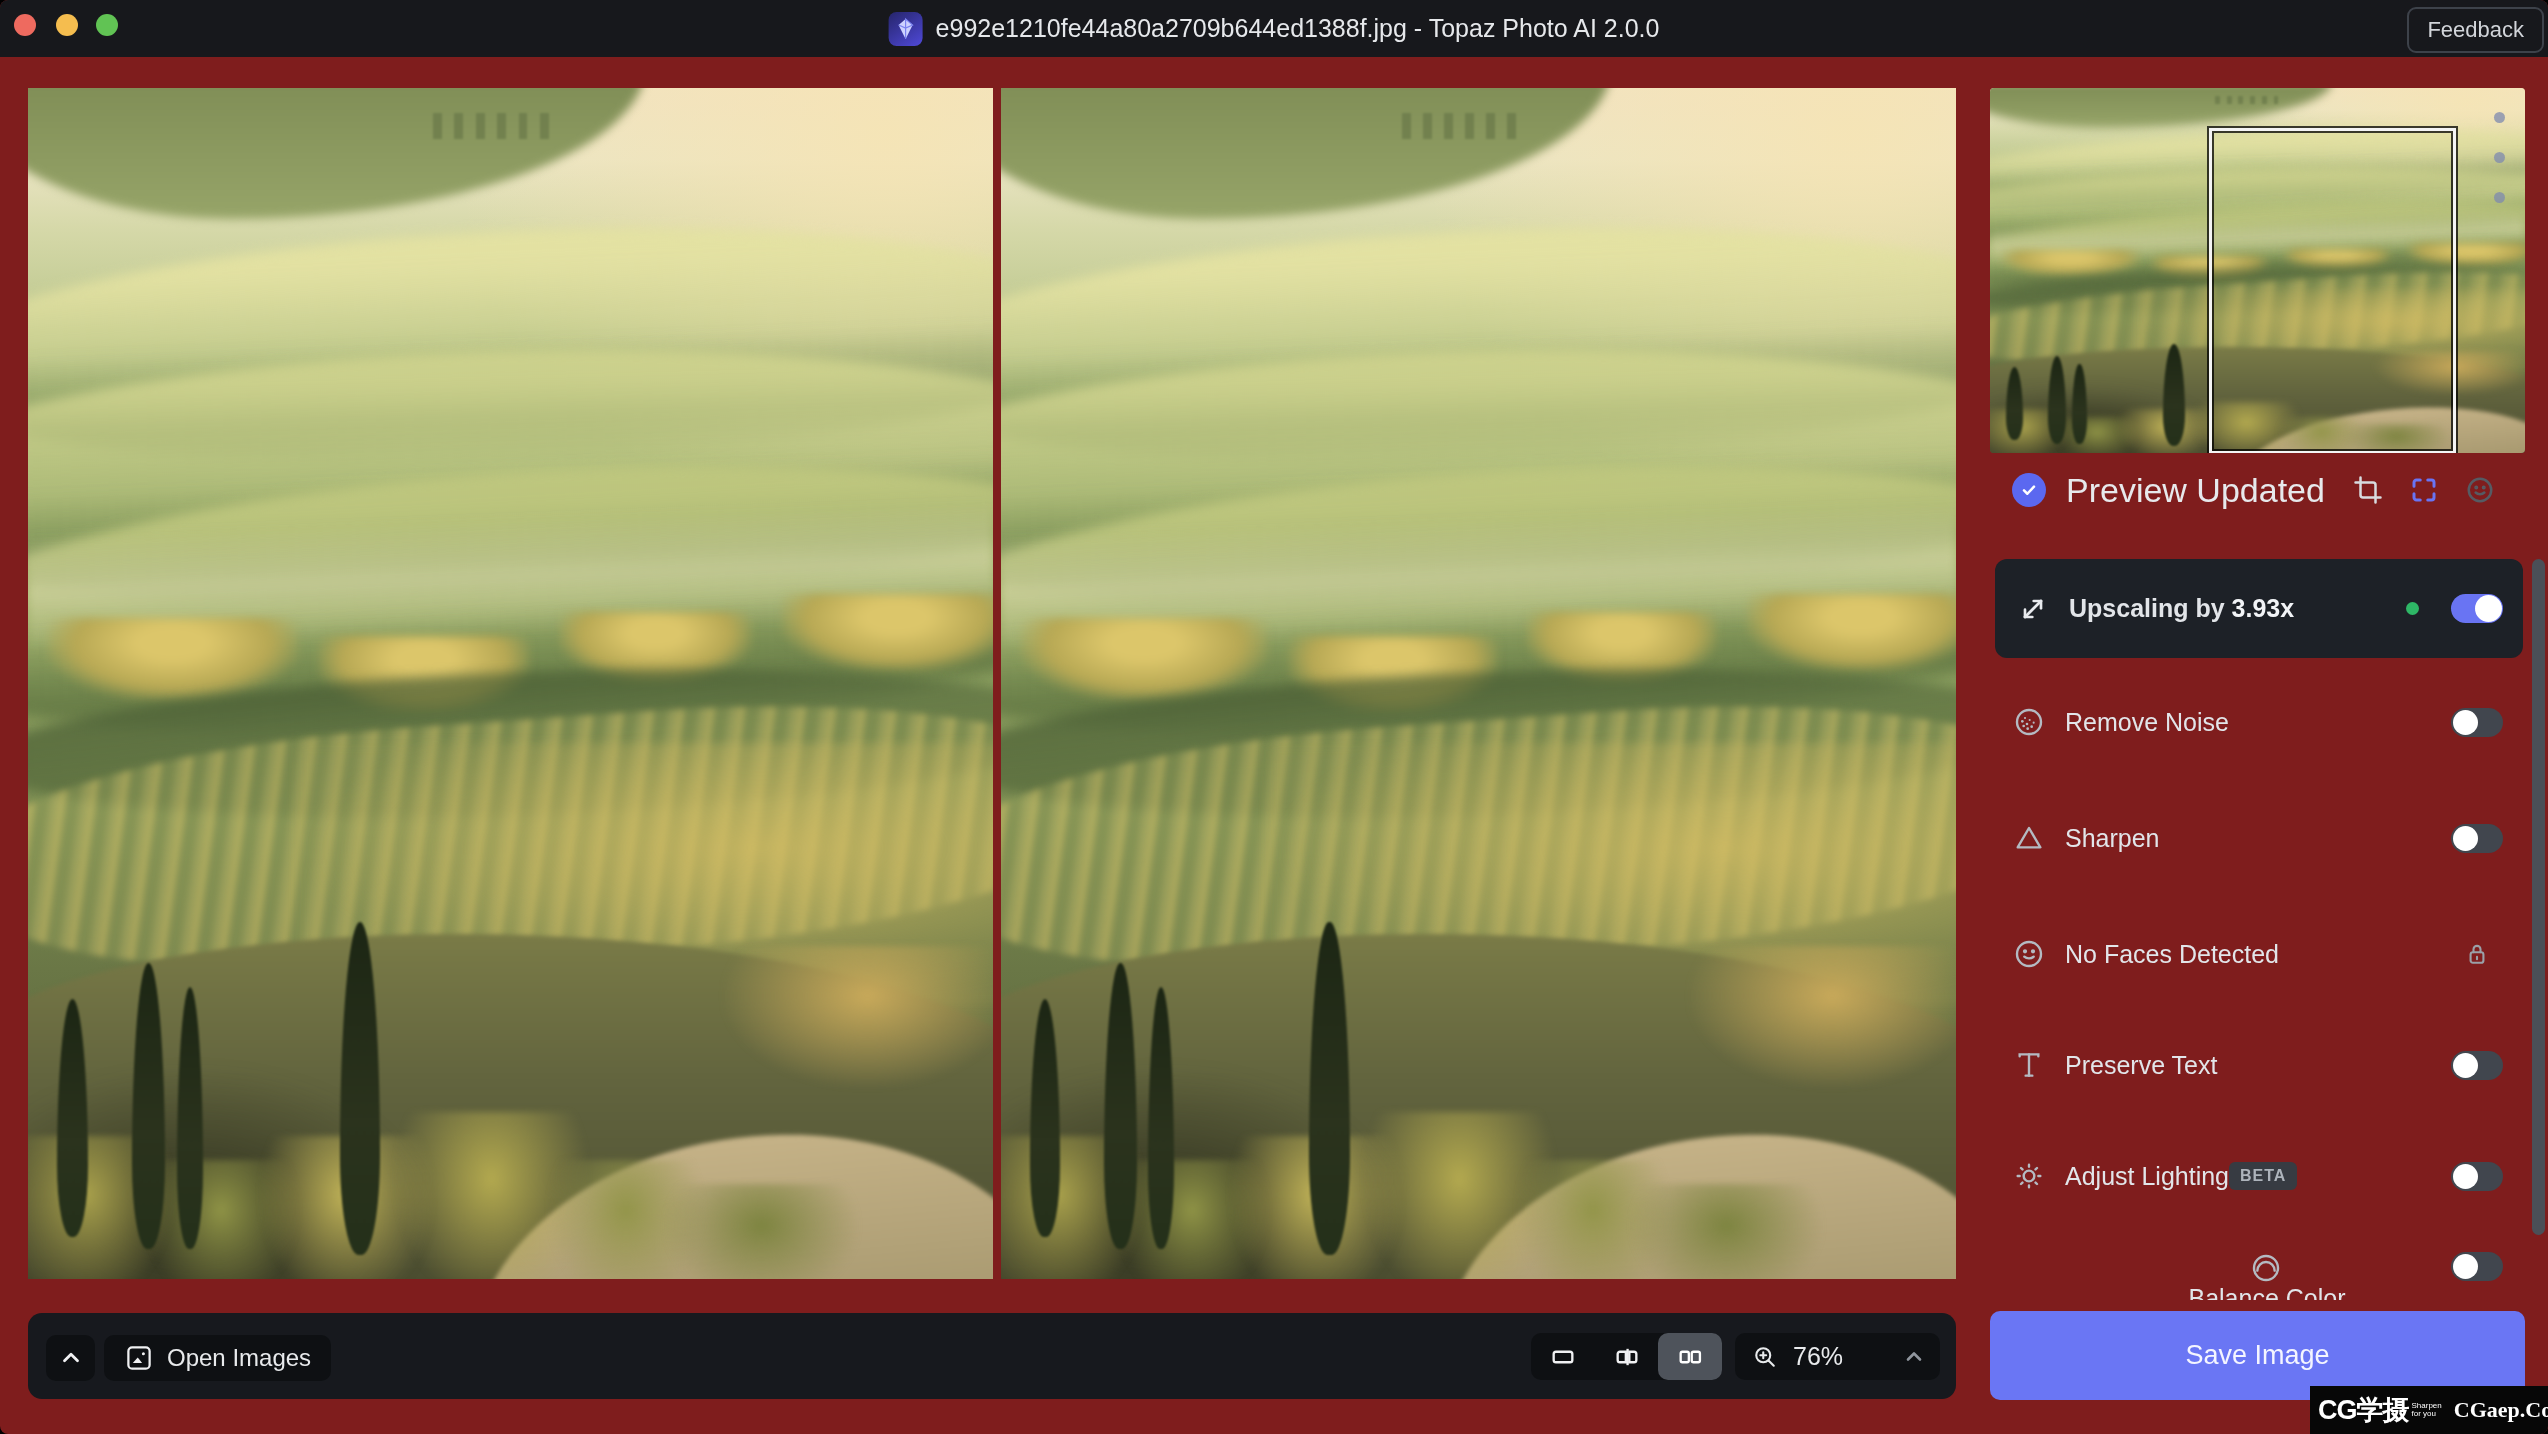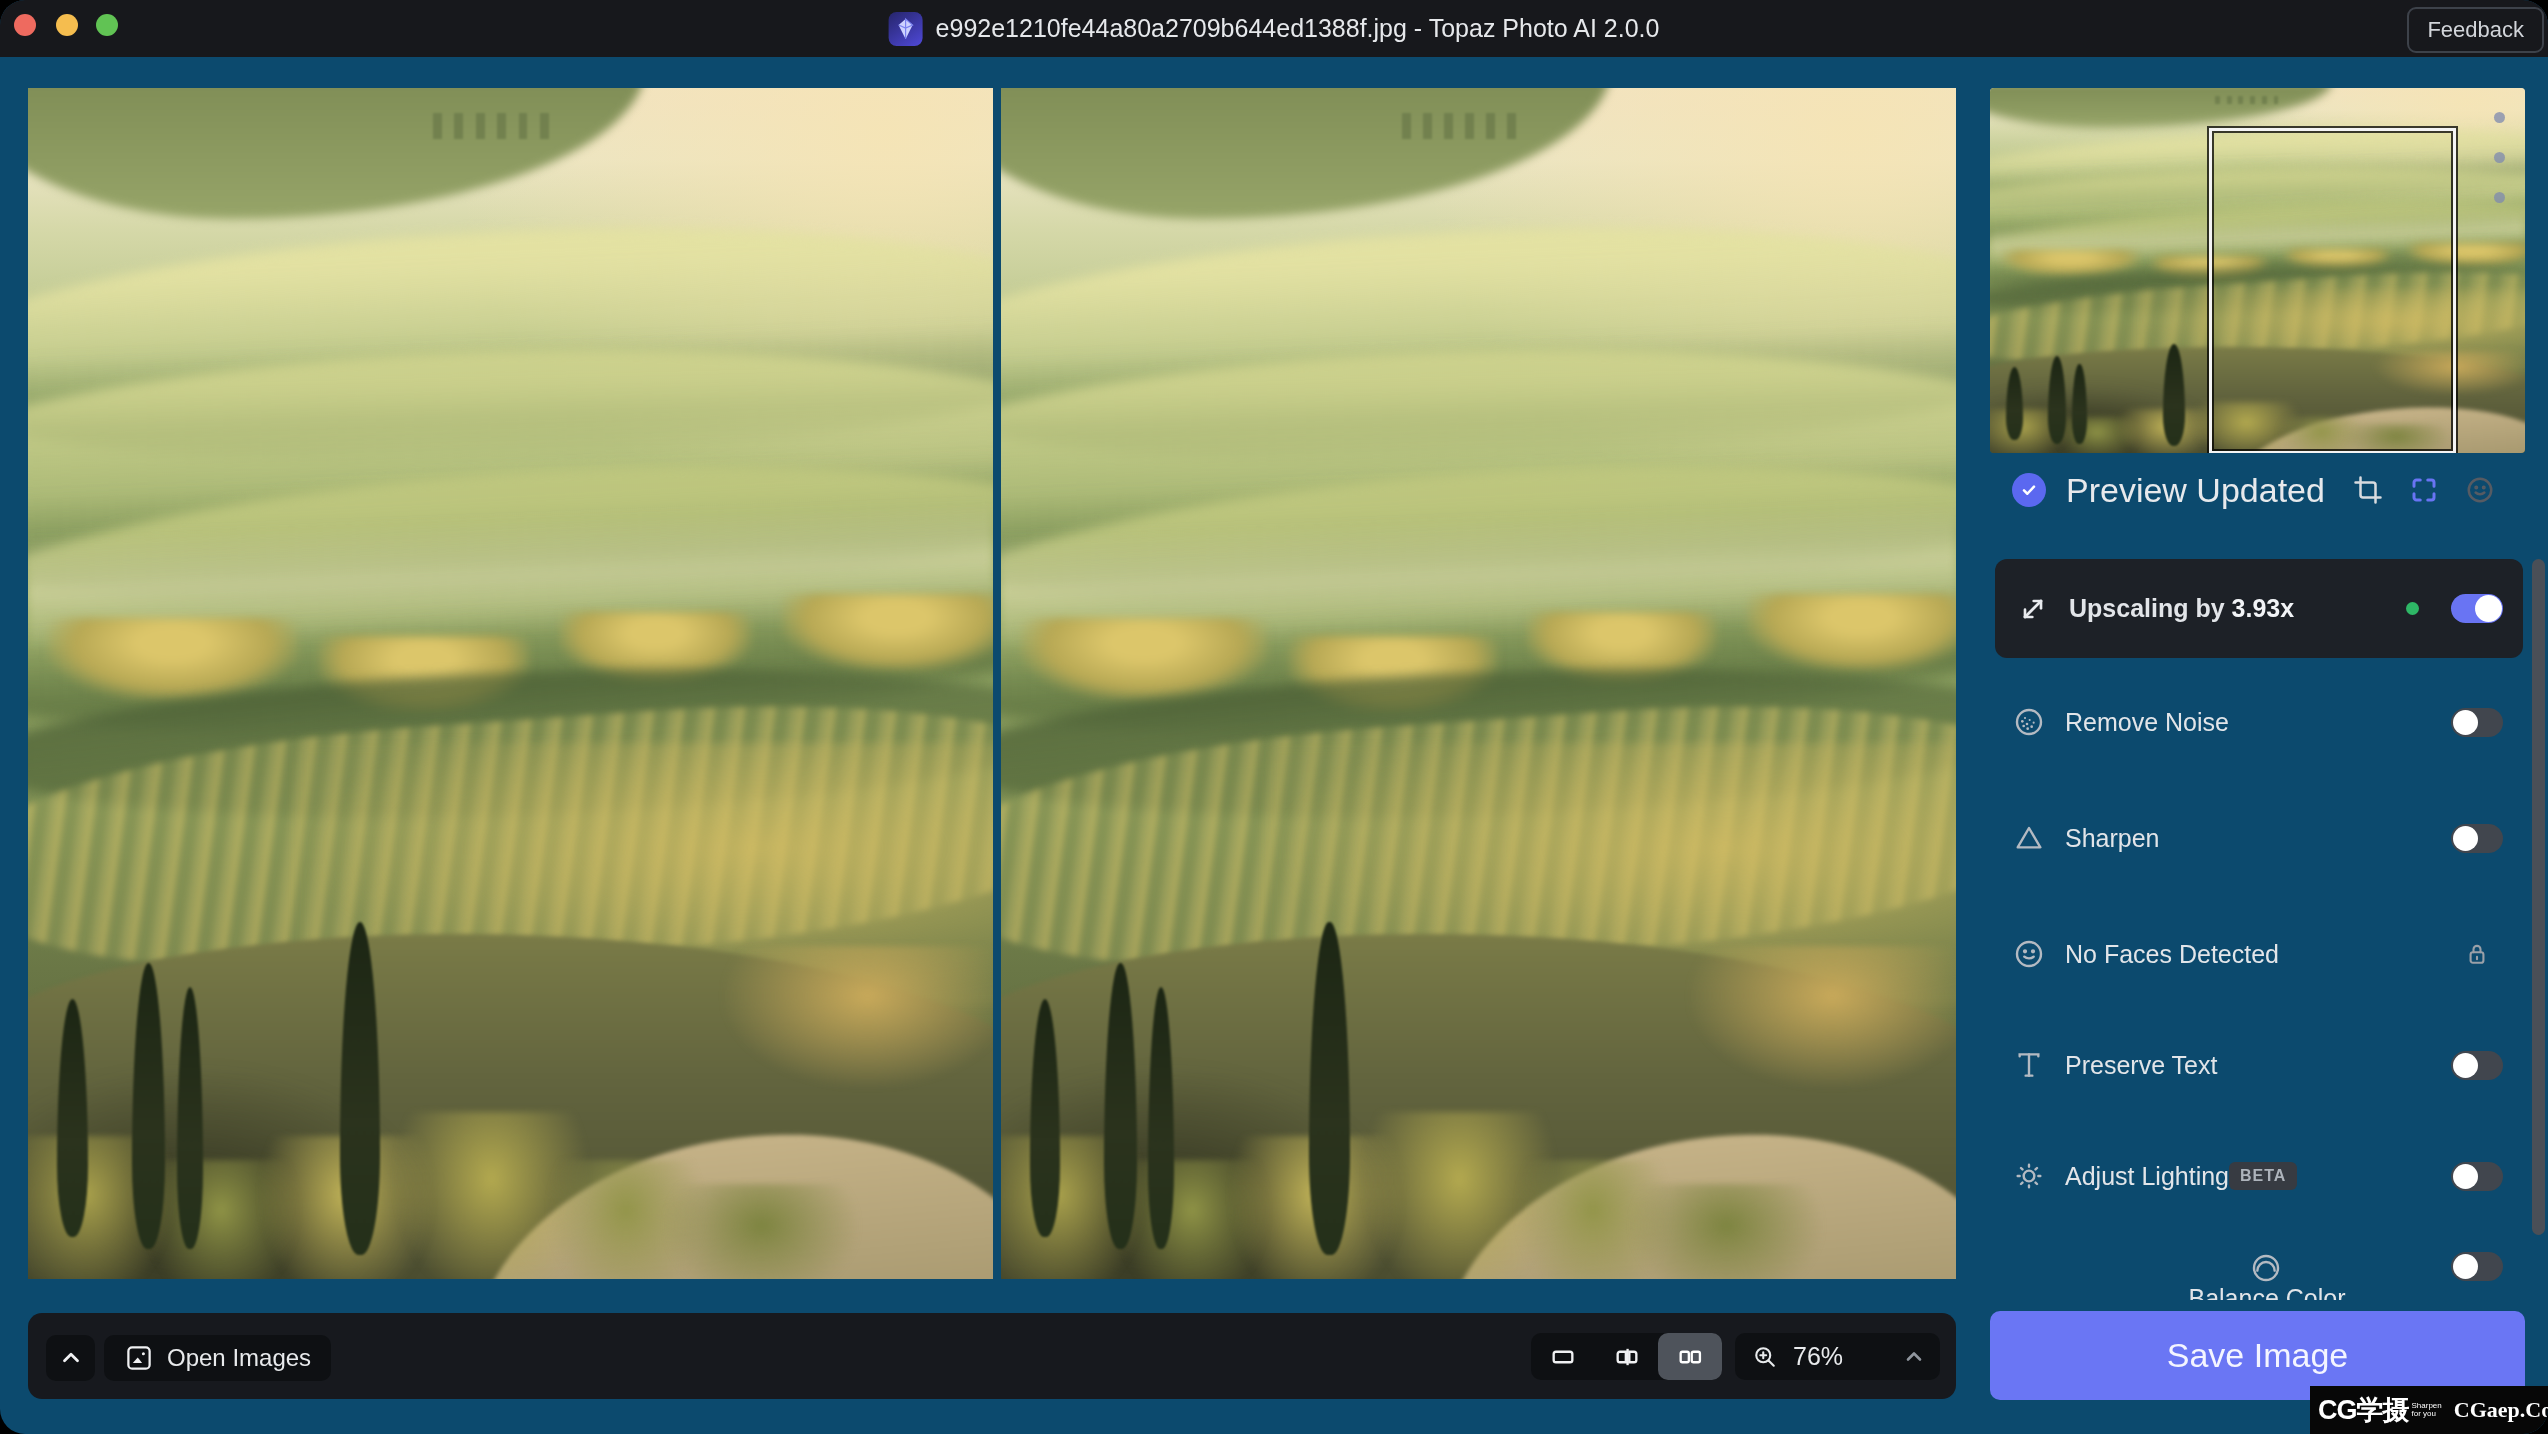--- a/index.html
+++ b/index.html
@@ -1,17 +1,17 @@
 <!DOCTYPE html>
 <html><head>
 <meta charset="utf-8">
 <style>
   html,body{margin:0;padding:0;background:#000;}
-  #win{position:relative;width:2548px;height:1434px;background:#0c4a6e;overflow:hidden;
-       font-family:"Liberation Sans",sans-serif;border-radius:25px;}
+  #win{position:relative;width:2548px;height:1434px;background:#7f1d1d;overflow:hidden;
+       font-family:"Liberation Sans",sans-serif;border-radius:8px;}
   .abs{position:absolute;}
   svg{display:block;}
 
   
   #titlebar{position:absolute;left:0;top:0;width:2548px;height:57px;background:#17181c;}
   .light{position:absolute;top:14px;width:22px;height:22px;border-radius:50%;}
   #title-wrap{position:absolute;left:50%;top:0;height:57px;transform:translateX(-50%);
               display:flex;align-items:center;gap:13px;}
   #app-icon{width:34px;height:34px;border-radius:8px;background:linear-gradient(145deg,#26256b,#4f49d8);
             display:flex;align-items:center;justify-content:center;}
@@ -126,21 +126,21 @@
   #open-images-btn span{font-size:24px;color:#e8eaec;}
   #view-group{position:absolute;left:1503px;top:20px;width:191px;height:47px;background:#0e1013;
     border-radius:10px;display:flex;}
   .vg-seg{flex:1;display:flex;align-items:center;justify-content:center;border-radius:10px;}
   .vg-seg.sel{background:#4e535b;}
   #zoom-pill{position:absolute;left:1707px;top:20px;width:205px;height:47px;background:#0e1013;
     border-radius:10px;display:flex;align-items:center;}
   #zoom-value{font-size:25px;color:#e8eaec;margin-left:14px;}
   #zoom-chevron{margin-left:auto;margin-right:14px;display:flex;}
   #save-btn{left:1990px;top:1311px;width:535px;height:89px;background:#6a76f4;border-radius:10px;
-    display:flex;align-items:center;justify-content:center;font-size:34px;color:#f4f5ff;}
+    display:flex;align-items:center;justify-content:center;font-size:27px;color:#f4f5ff;}
 
   
   #watermark{left:2310px;top:1386px;width:238px;height:48px;background:#070707;display:flex;
     align-items:center;z-index:20;}
   #wm-logo{color:#fff;font-weight:800;font-size:27px;letter-spacing:-1px;margin-left:8px;white-space:nowrap;}
   #wm-mini{display:flex;flex-direction:column;margin-left:3px;line-height:8px;}
   #wm-mini span{color:#fff;font-size:8px;}
   #wm-site{color:#fff;font-family:"Liberation Serif",serif;font-weight:bold;font-size:22px;
     margin-left:12px;white-space:nowrap;}
 </style>

